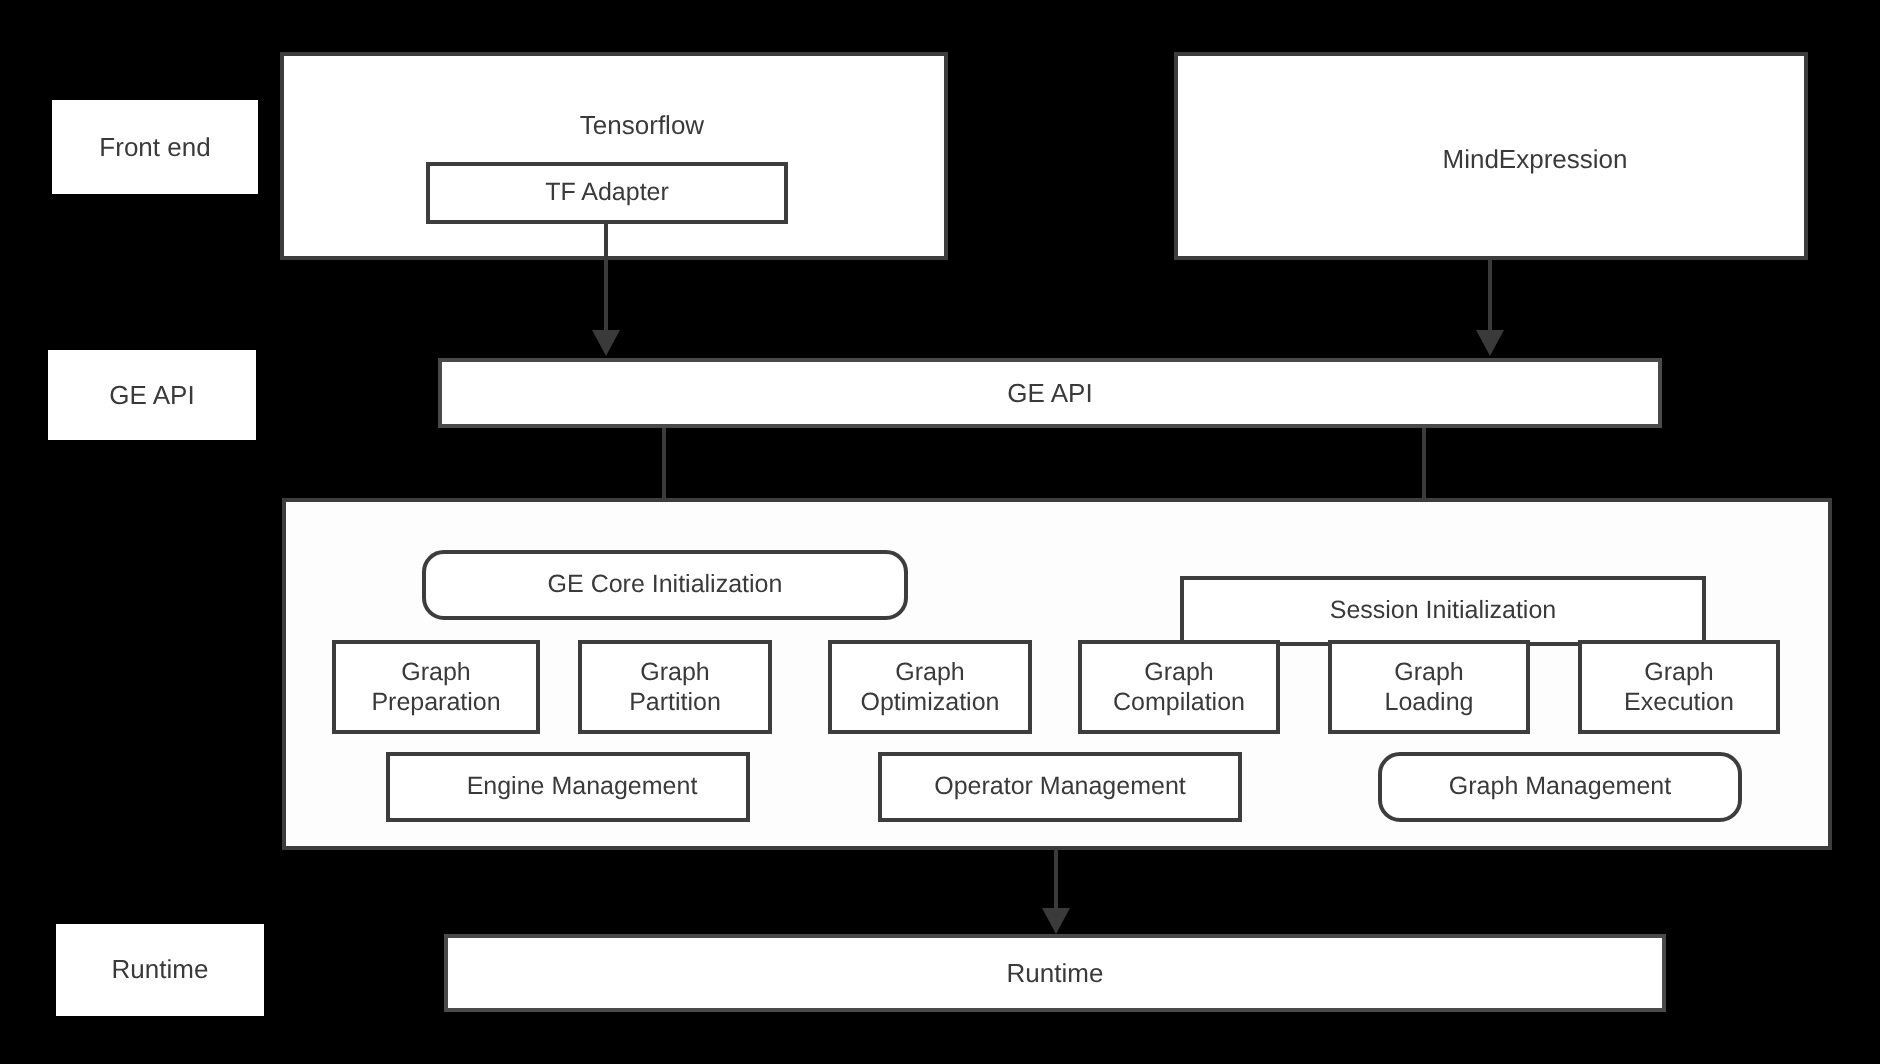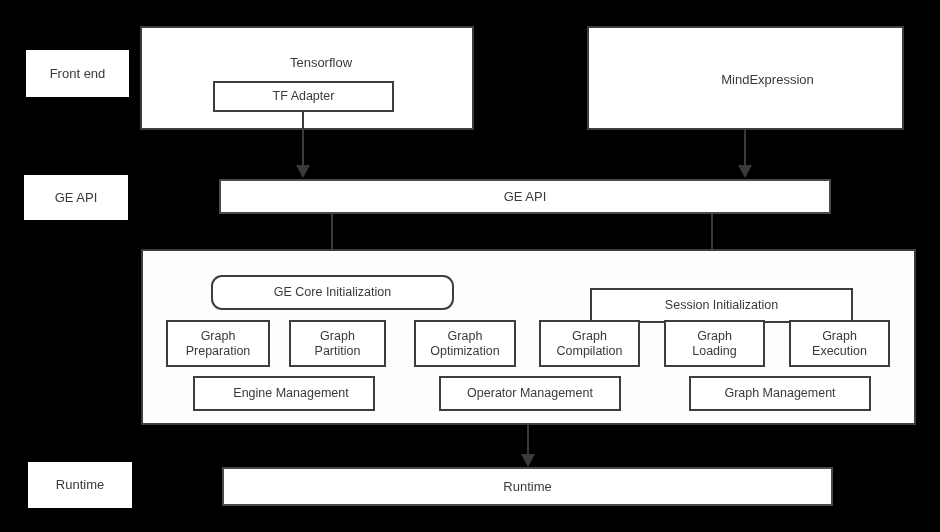--- a/index.html
+++ b/index.html
@@ -141,21 +141,21 @@
 Optimization</div>
   <div class="box inner" style="left:539px; top:320px; width:101px; height:47px;">Graph
 Compilation</div>
   <div class="box inner" style="left:664px; top:320px; width:101px; height:47px;">Graph
 Loading</div>
   <div class="box inner" style="left:789px; top:320px; width:101px; height:47px;">Graph
 Execution</div>
 
   <div class="box inner" style="left:193px; top:376px; width:182px; height:35px;padding-left:14px;">Engine Management</div>
   <div class="box inner" style="left:439px; top:376px; width:182px; height:35px;">Operator Management</div>
-  <div class="box inner" style="left:689px; top:376px; width:182px; height:35px;">Graph Management</div>
+  <div class="box inner" style="left:689px; top:376px; width:182px; height:35px;border-radius:11px;">Graph Management</div>
 
   <div class="arrow" style="left:521px; top:425px; width:14px; height:42px;">
     <div class="shaft" style="height:29px;"></div>
     <div class="head"></div>
   </div>
 
   <div class="box bar" style="left:222px; top:467px; width:611px; height:39px;">Runtime</div>
 
 </div>
 

